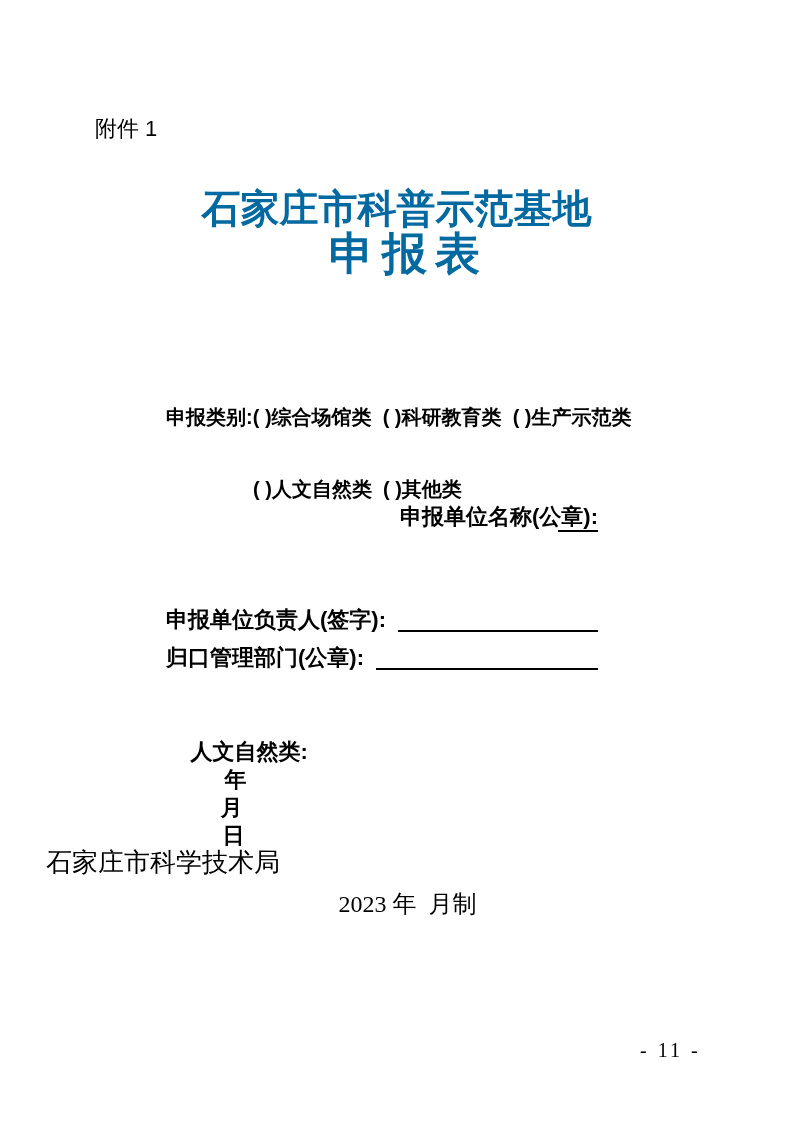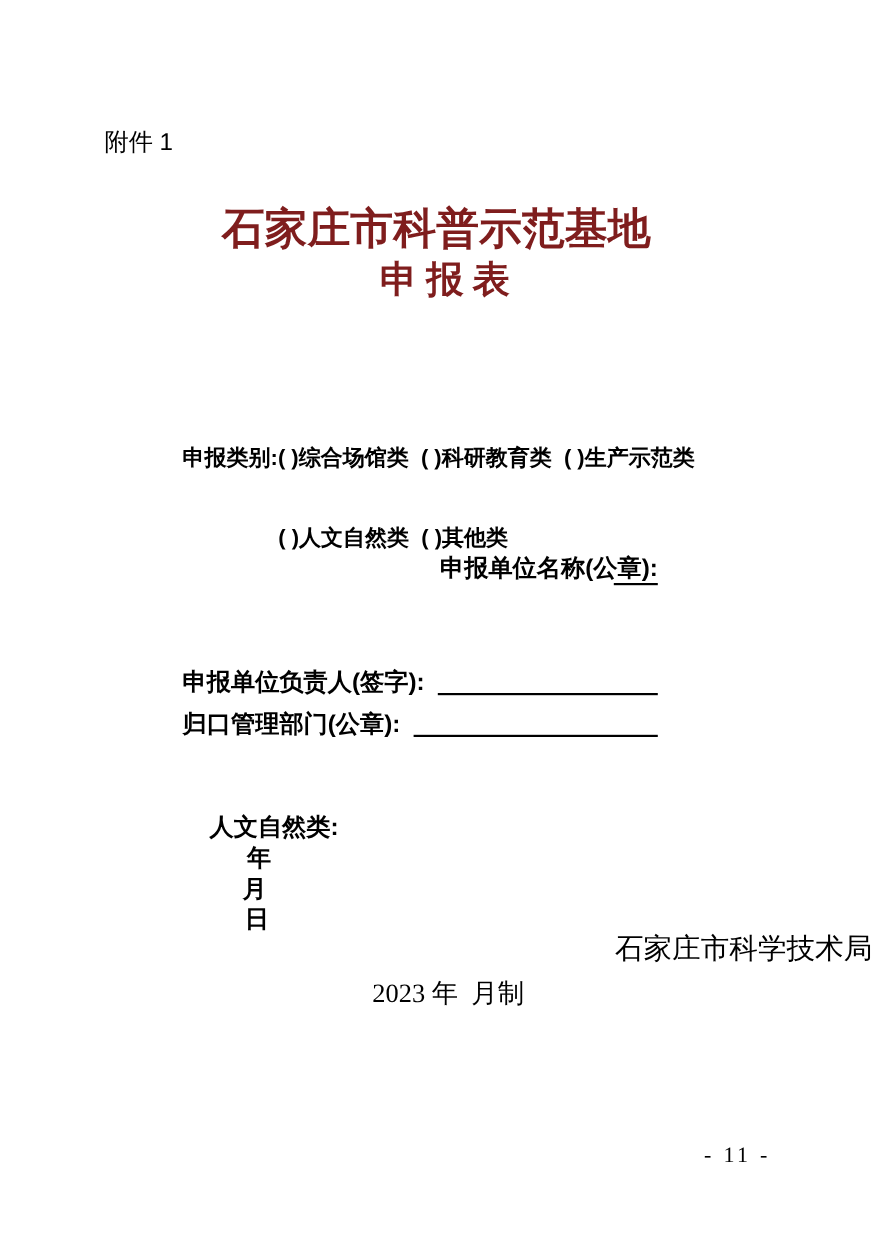--- a/index.html
+++ b/index.html
@@ -24,28 +24,28 @@
     line-height: 26px;
     font-weight: 500;
   }
   .doc-title {
     position: absolute;
     left: 0;
     right: 0;
     top: 186px;
     text-align: center;
     font-weight: 900;
-    color: #7f1d1d;
+    color: #0369a1;
   }
   .doc-title .line1 {
     font-size: 39px;
     line-height: 46px;
   }
   .doc-title .line2 {
-    font-size: 34px;
+    font-size: 45px;
     line-height: 44px;
     letter-spacing: 8px;
     text-indent: 8px;
     margin-left: 16px;
   }
   .category-line {
     position: absolute;
     font-size: 20px;
     line-height: 27px;
     font-weight: 700;
@@ -96,21 +96,21 @@
   }
   .date-row .unit-year  { margin-left: 34px; }
   .date-row .unit-month { margin-left: 30px; }
   .date-row .unit-day   { margin-left: 32px; }
 
   .footer-org {
     position: absolute;
     left: 46px;
     right: 0;
     top: 847px;
-    text-align: right;
+    text-align: left;
     font-size: 26px;
     line-height: 30px;
     font-weight: 400;
   }
   .footer-issued {
     position: absolute;
     left: 22px;
     right: 0;
     top: 890px;
     text-align: center;

